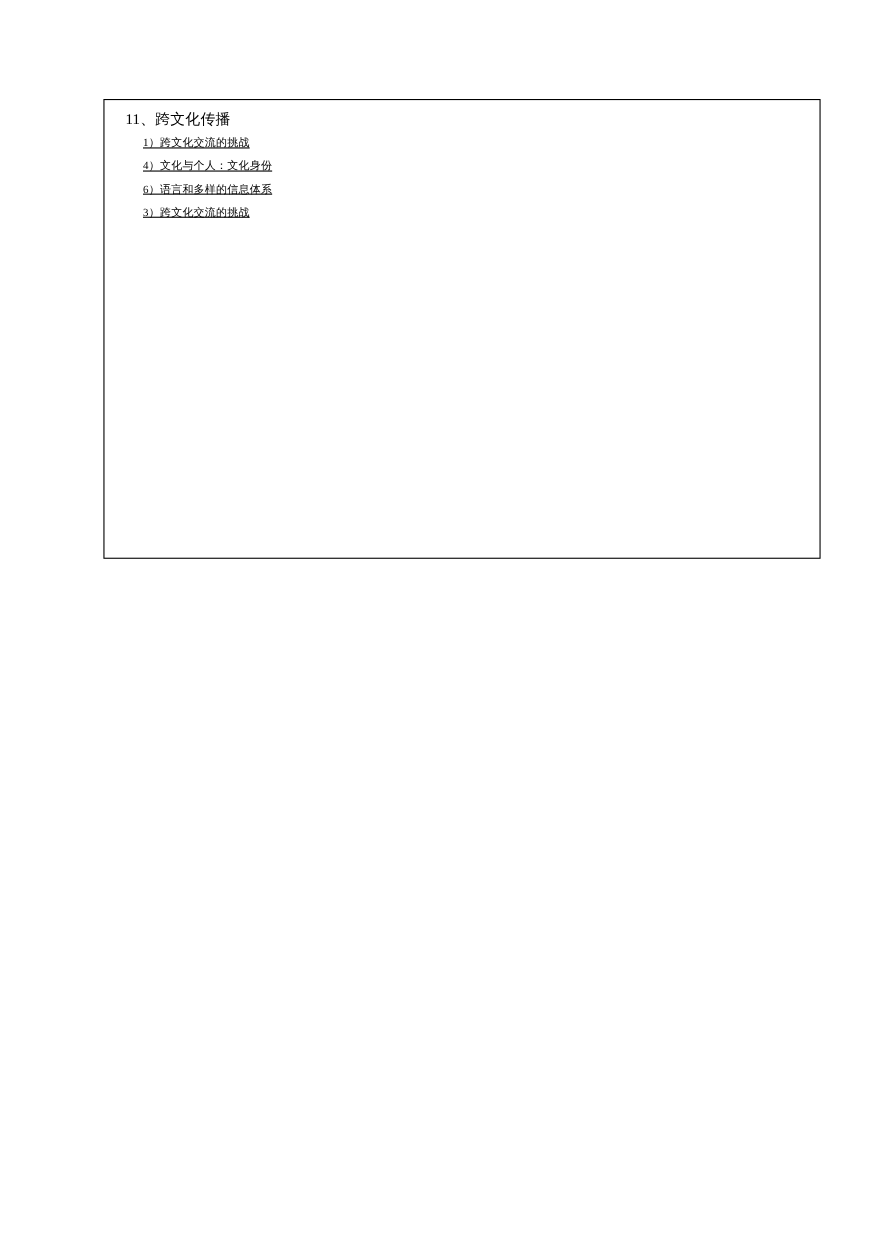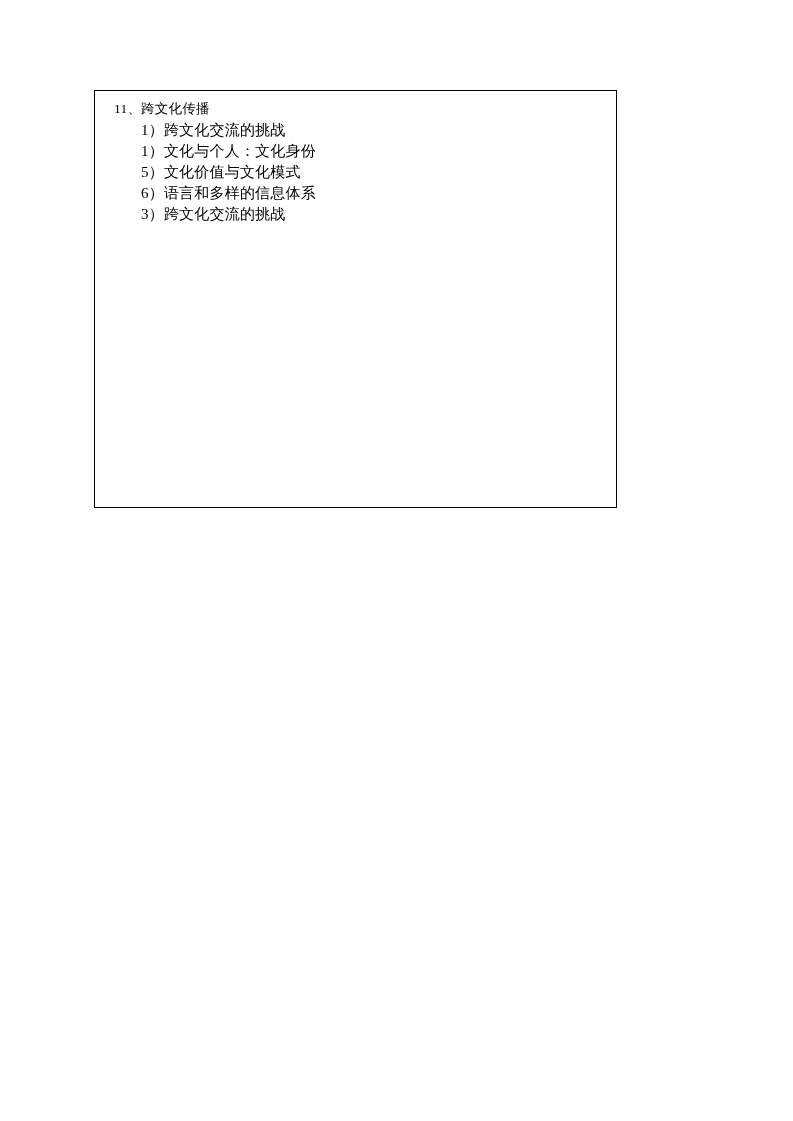--- a/index.html
+++ b/index.html
@@ -19,21 +19,21 @@
     position: absolute;
     left: 0;
     top: 0;
     width: 793px;
     height: 1121px;
   }
   .content-box {
     position: absolute;
     left: 94px;
     top: 90px;
-    width: 523px;
+    width: 652px;
     height: 418px;
     border: 1px solid #000000;
     box-sizing: border-box;
     background: #ffffff;
   }
   .inner {
     padding: 7px 10px 0 10px;
   }
   .heading {
     font-size: 13.5px;
@@ -41,36 +41,36 @@
     margin: 0 0 1px 9px;
     white-space: nowrap;
     letter-spacing: 0.2px;
   }
   .list {
     list-style: none;
     margin: 0;
     padding: 0;
   }
   .list-item {
-    font-size: 15px;
+    font-size: 10px;
     line-height: 21px;
-    margin: 0 0 0 36px;
+    margin: 0 0 0 25px;
     white-space: nowrap;
     letter-spacing: 0.2px;
+    text-decoration: underline;
   }
 </style>
 </head>
 <body>
 
 <div class="page">
   <div class="content-box">
     <div class="inner">
       <div class="heading">11、跨文化传播</div>
       <ul class="list">
         <li class="list-item">1）跨文化交流的挑战</li>
-        <li class="list-item">1）文化与个人：文化身份</li>
-        <li class="list-item">5）文化价值与文化模式</li>
+        <li class="list-item">4）文化与个人：文化身份</li>
         <li class="list-item">6）语言和多样的信息体系</li>
         <li class="list-item">3）跨文化交流的挑战</li>
       </ul>
     </div>
   </div>
 </div>
 
 </body></html>

